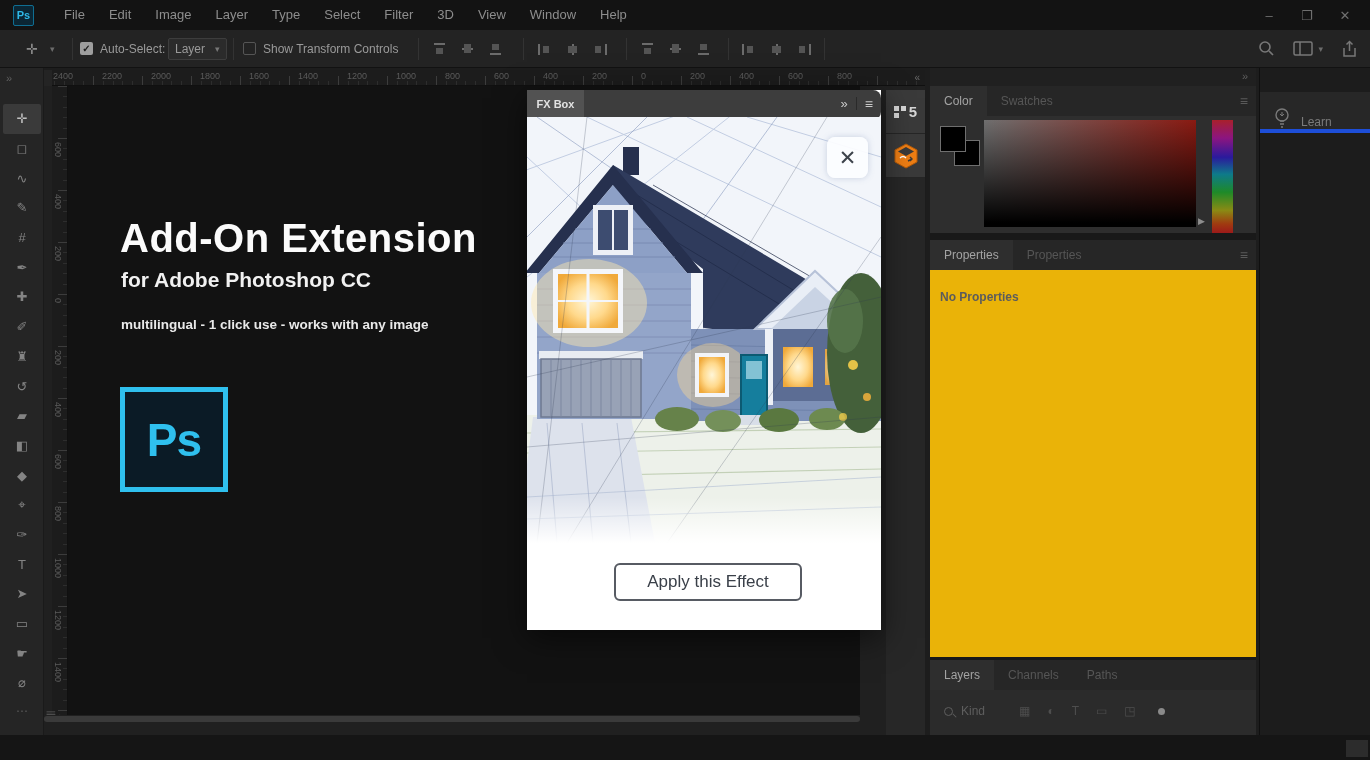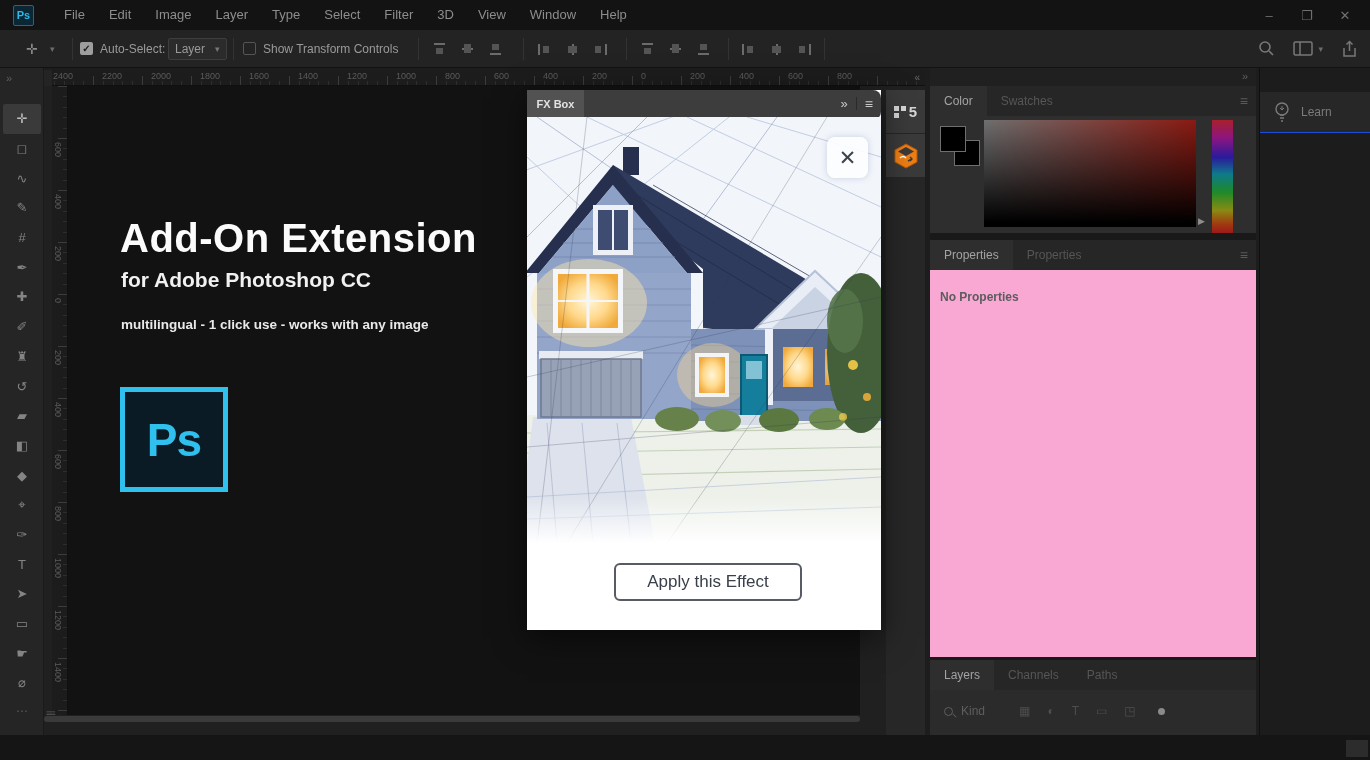--- a/index.html
+++ b/index.html
@@ -122,21 +122,21 @@
   .no-props{ position:absolute; left:10px; top:20px; color:#5c5c5c; font-size:12px; font-weight:bold; }
   
   .filterrow{ position:absolute; left:0; top:8px; width:326px; height:26px; display:flex; align-items:center; }
   .kind{ color:#5e5e5e; font-size:12px; margin-left:8px; }
   .ficon{ color:#4e4e4e; font-size:12px; margin-left:17px; }
   .fdot{ width:7px; height:7px; border-radius:50%; background:#8a8a8a; margin-left:22px; }
   .msearch{ position:relative; width:9px; height:9px; border:1px solid #5e5e5e; border-radius:50%; margin-left:14px; }
   .msearch::after{ content:""; position:absolute; left:7px; top:7px; width:5px; height:1px; background:#5e5e5e; transform:rotate(45deg); }
   
   .sidecol{ position:absolute; left:1259px; top:68px; width:111px; height:667px; background:#1c1c1c; border-left:1px solid #0f0f0f; }
-  .sidecard{ position:absolute; left:0; width:111px; background:#272727; display:flex; align-items:center; border-bottom:1px solid #1d4ed8; }
+  .sidecard{ position:absolute; left:0; width:111px; background:#272727; display:flex; align-items:flex-end; border-bottom:4px solid #1d4ed8; }
   .sidecard .lbl{ color:#7b7b7b; font-size:12px; margin-left:10px; }
   .sideicon{ margin-left:13px; display:flex; }
   
   .bottombar{ position:absolute; left:0; top:735px; width:100%; height:25px; background:#151515; }
   .bcorner{ position:absolute; right:2px; top:5px; width:22px; height:17px; background:#2c2c2c; }
 </style>
 </head>
 <body>
 
 <div class="app">
@@ -530,21 +530,21 @@
       <div class="color-field"></div>
       <span class="fieldslider">▶</span>
       <div class="hue-strip"></div>
     </div>
 
     <div class="panel-tabs" style="top:154px;">
       <div class="ptab active">Properties</div>
       <div class="ptab">Properties</div>
       <span class="pmenu">≡</span>
     </div>
-    <div class="pbody" style="top:184px;height:387px;background:#f9a8d4;">
+    <div class="pbody" style="top:184px;height:387px;background:#eab308;">
       <div class="no-props">No Properties</div>
     </div>
 
     <div class="panel-tabs" style="top:574px;">
       <div class="ptab active">Layers</div>
       <div class="ptab">Channels</div>
       <div class="ptab">Paths</div>
 
     </div>
     <div class="pbody" style="top:604px;height:45px;background:#2b2b2b;">

